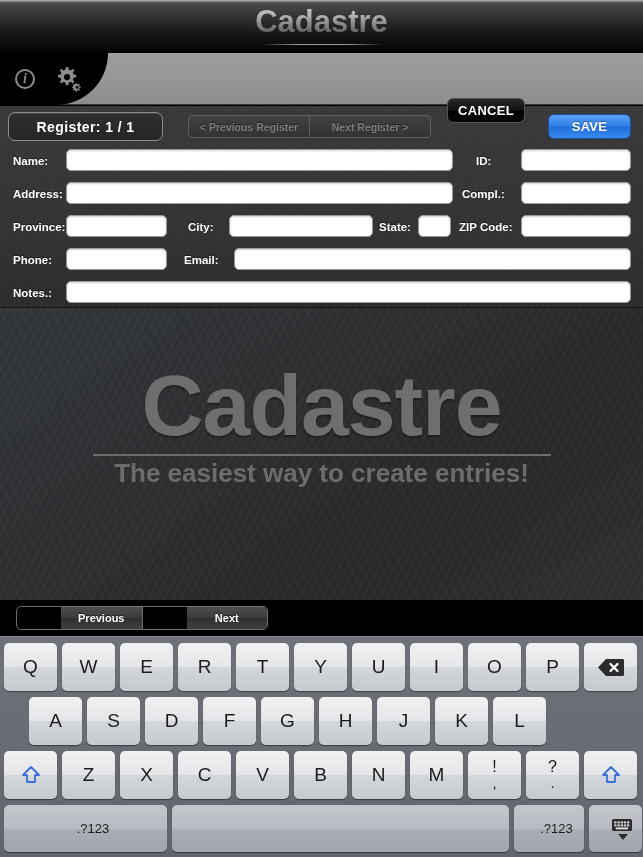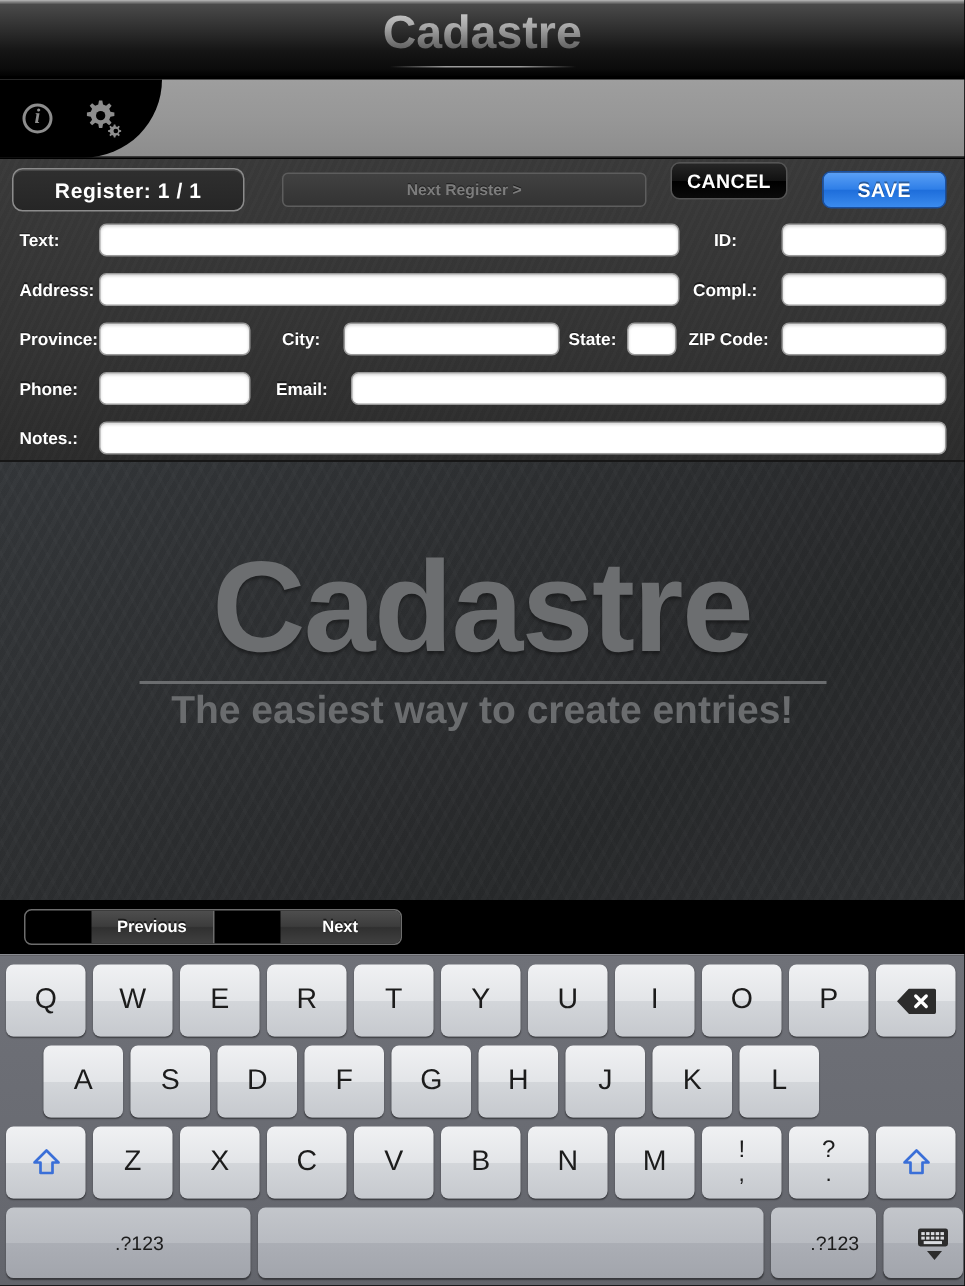--- a/index.html
+++ b/index.html
@@ -98,21 +98,21 @@
   }
   .nav-seg .seg2 {
     flex: 1; display: flex; align-items: center; justify-content: center;
     font-size: 10.5px; font-weight: bold; color: #7d7d7d;
     border-right: 1px solid #5d5d5d;
     text-shadow: 0 -1px 0 #1c1c1c;
   }
   .nav-seg .seg2:last-child { border-right: none; }
 
   .btn-cancel {
-    position: absolute; left: 447px; top: 108px; width: 78px; height: 25px;
+    position: absolute; left: 447px; top: 98px; width: 78px; height: 25px;
     border-radius: 6px; border: 1px solid #555;
     background: linear-gradient(to bottom, #262626 0%, #111 50%, #000 52%, #0a0a0a 100%);
     color: #fff; font-size: 13px; font-weight: bold; letter-spacing: 0.3px;
     display: flex; align-items: center; justify-content: center;
   }
   .btn-save {
     position: absolute; left: 548px; top: 114px; width: 83px; height: 25px;
     border-radius: 6px; border: 1px solid #1a4f9e;
     background: linear-gradient(to bottom, #5ba0f5 0%, #2f7fe8 48%, #1e6edb 52%, #3b8bee 100%);
     color: #fff; font-size: 13px; font-weight: bold; letter-spacing: 0.3px;
@@ -231,27 +231,28 @@
       <div class="seg">View</div>
       <div class="seg">Export</div>
     </div>
   </div>
 
   <div class="form-panel"></div>
 
   <div class="reg-badge">Register:  1 / 1</div>
 
   <div class="nav-seg">
+    <div class="seg2">&lt;  Previous Register</div>
     <div class="seg2">Next Register  &gt;</div>
   </div>
 
   <div class="btn-cancel">CANCEL</div>
   <div class="btn-save">SAVE</div>
 
-  <div class="fld-label" style="left:13px; top:155px;">Text:</div>
+  <div class="fld-label" style="left:13px; top:155px;">Name:</div>
   <input class="fld-input" style="left: 66px; top: 149px; width: 387px;" placeholder="">
   <div class="fld-label" style="left:476px; top:155px;">ID:</div>
   <input class="fld-input" style="left: 521px; top: 149px; width: 110px;" placeholder="">
 
   <div class="fld-label" style="left:13px; top:188px;">Address:</div>
   <input class="fld-input" style="left: 66px; top: 182px; width: 387px;" placeholder="">
   <div class="fld-label" style="left:462px; top:188px;">Compl.:</div>
   <input class="fld-input" style="left: 521px; top: 182px; width: 110px;" placeholder="">
 
   <div class="fld-label" style="left:13px; top:221px;">Province:</div>

